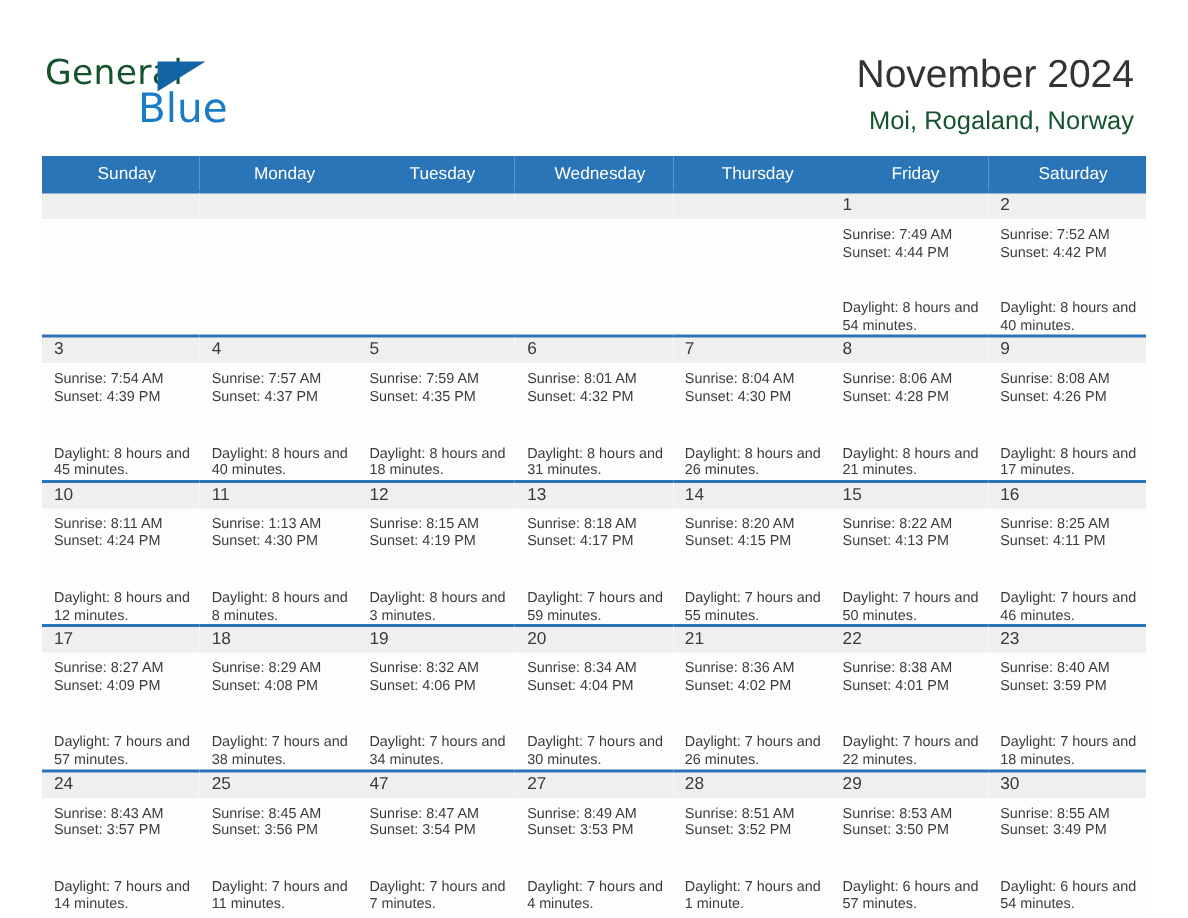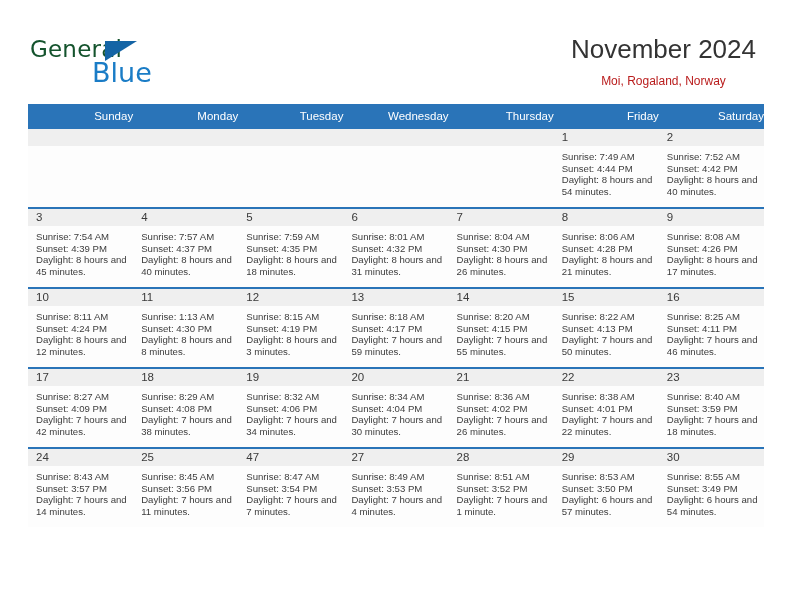--- a/index.html
+++ b/index.html
@@ -58,52 +58,52 @@
     left: 62px;
     top: 21px;
     font-size: 27px;
     color: #1a7cc6;
     font-family: "DejaVu Sans", sans-serif;
   }
   .title-block {
     position: absolute;
     right: 36px;
     top: 32px;
-    text-align: center;
+    text-align: right;
   }
   .title {
     font-size: 26px;
     color: #333333;
     font-weight: normal;
     line-height: 34px;
     white-space: nowrap;
   }
   .subtitle {
-    font-size: 12px;
-    color: #b91c1c;
+    font-size: 17px;
+    color: #14532d;
     line-height: 22px;
     margin-top: 4px;
     white-space: nowrap;
   }
 
   
   .calendar {
     position: absolute;
     left: 28px;
     top: 104px;
     width: 736px;
     border-collapse: collapse;
     table-layout: fixed;
   }
   .calendar th {
     background: #2a74b8;
     color: #ffffff;
     font-size: 11.5px;
     font-weight: normal;
-    text-align: right;
+    text-align: center;
     padding: 5px 0 5px 8px;
     height: 13px;
     border: none;
   }
   .calendar td {
     vertical-align: top;
     padding: 0;
     border: none;
     border-top: 2px solid #2a74b8;
     background: #fdfdfd;
@@ -125,20 +125,21 @@
     padding: 5px 6px 0 8px;
     font-size: 9.6px;
     line-height: 11.6px;
     color: #3c3c3c;
   }
   .cell-body div {
     white-space: nowrap;
   }
   .cell-body .daylight {
     white-space: normal;
+    margin-top: 26px;
   }
   td.empty .cell-body { visibility: hidden; }
 </style>
 </head>
 <body>
 
 <div class="page">
 
   <div class="top">
     <div class="logo">
@@ -338,21 +339,21 @@
               <div class="daylight">Daylight: 7 hours and 46 minutes.</div>
             </div>
           </td>
         </tr>
         <tr class="week-row">
           <td>
             <div class="daynum-band">17</div>
             <div class="cell-body">
               <div>Sunrise: 8:27 AM</div>
               <div>Sunset: 4:09 PM</div>
-              <div class="daylight">Daylight: 7 hours and 42 minutes.</div>
+              <div class="daylight">Daylight: 7 hours and 57 minutes.</div>
             </div>
           </td>
           <td>
             <div class="daynum-band">18</div>
             <div class="cell-body">
               <div>Sunrise: 8:29 AM</div>
               <div>Sunset: 4:08 PM</div>
               <div class="daylight">Daylight: 7 hours and 38 minutes.</div>
             </div>
           </td>

